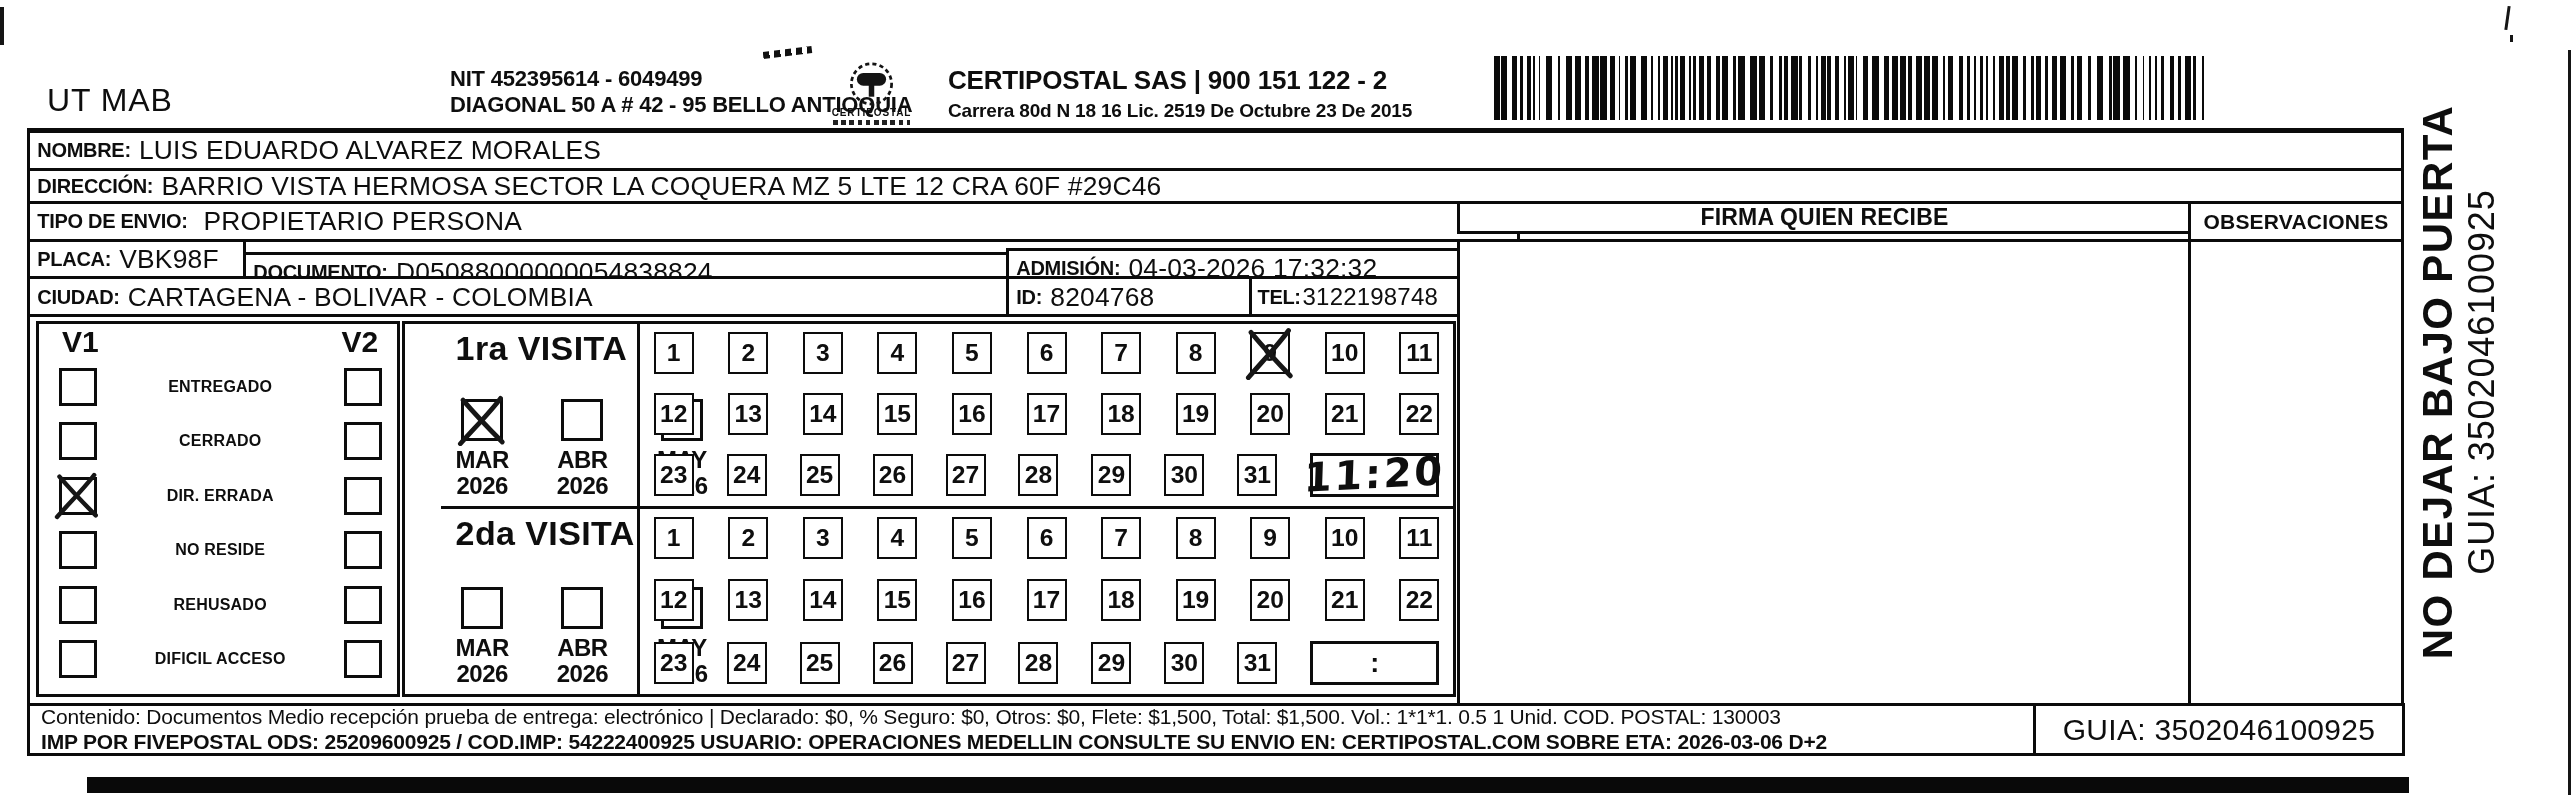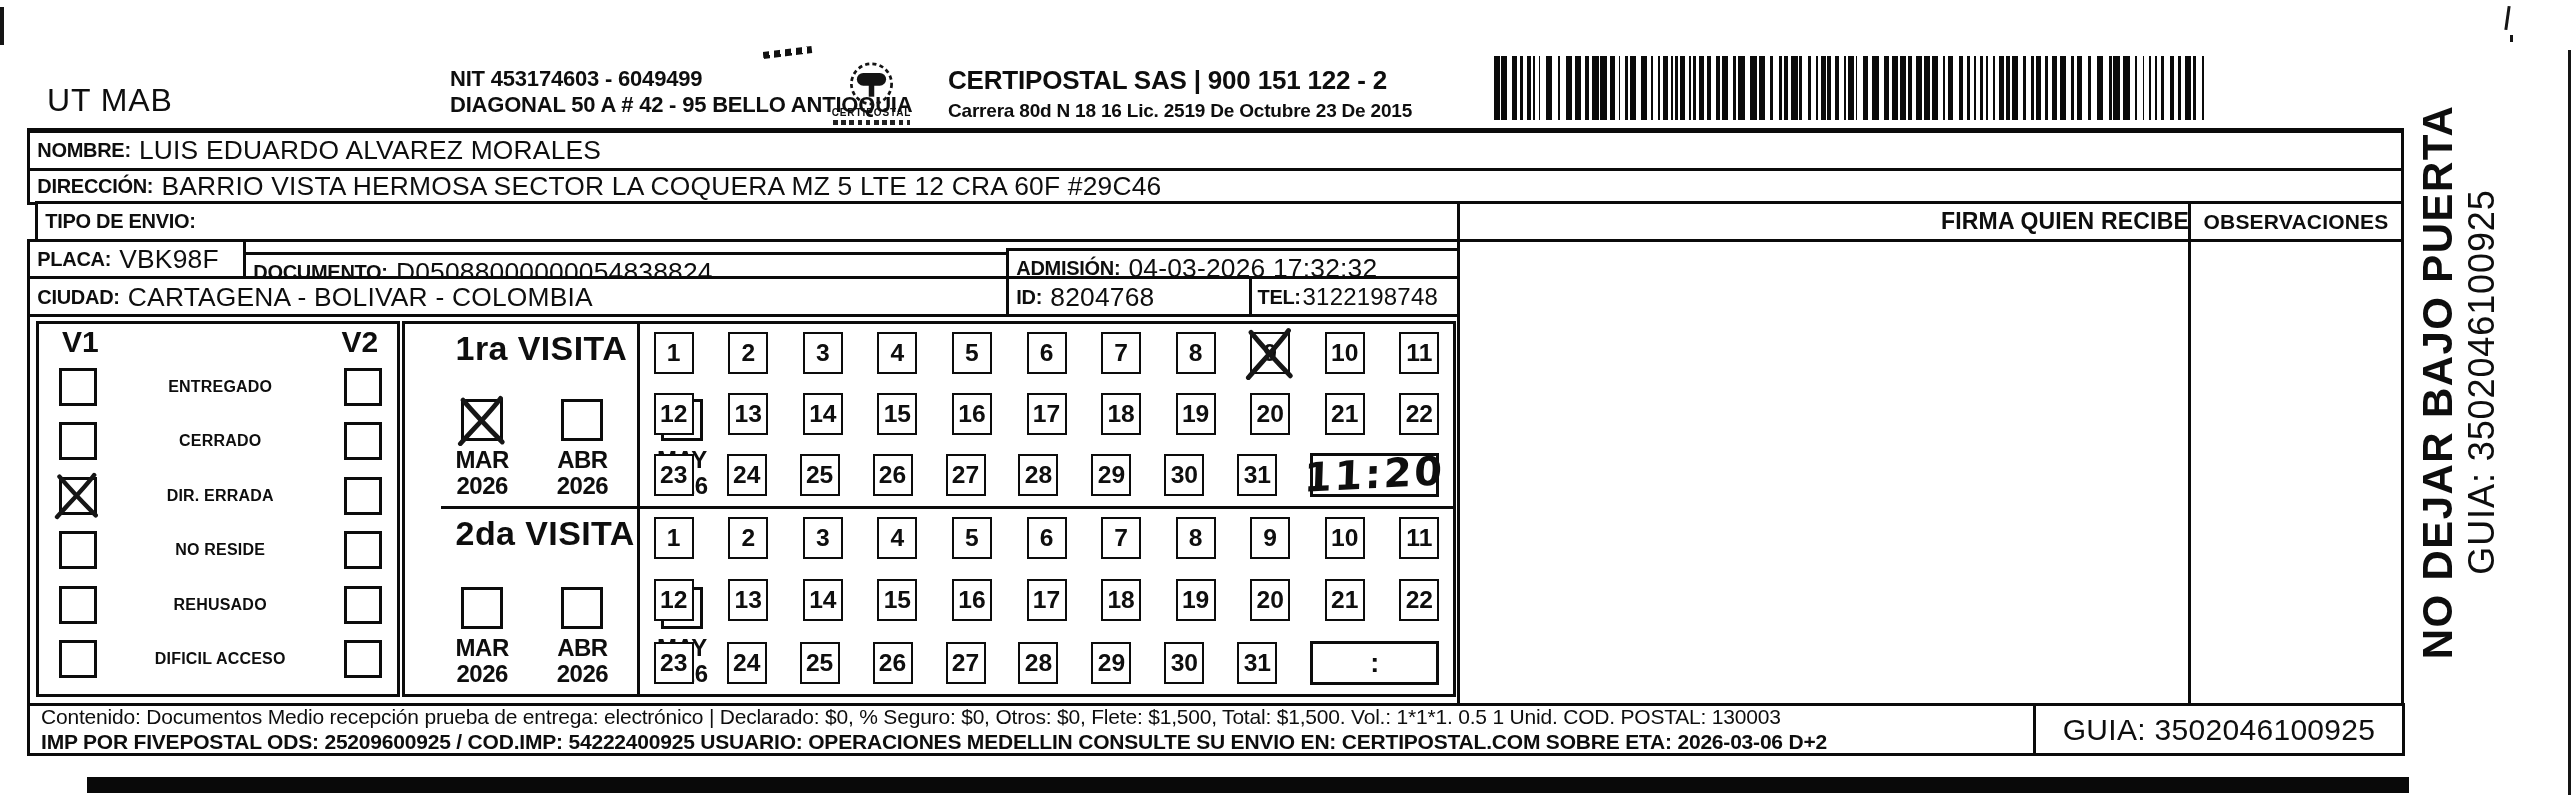--- a/index.html
+++ b/index.html
@@ -31,22 +31,22 @@
 
   
   .mark{position:absolute;background:#151515;}
   .scribble{position:absolute;left:763px;top:49px;width:49px;height:7.3px;transform:rotate(-7deg);
     background:repeating-linear-gradient(90deg,#111 0 6.4px,transparent 6.4px 11px);}
   .bottom-bar{position:absolute;left:87px;top:777px;width:2322px;height:15.5px;background:#090909;}
 
   
   #c-nombre{left:27px;top:128px;width:2377px;height:43px;border-top-width:5.5px;}
   #c-dir{left:27px;top:168px;width:2377px;height:37px;}
-  #c-tipo{left:35px;top:201px;width:1493px;height:41px;gap:16px;}
-  #c-firma-h{left:1457px;top:201px;width:735px;height:41px;justify-content:flex-end;}
+  #c-tipo{left:27px;top:201px;width:1493px;height:41px;gap:16px;}
+  #c-firma-h{left:1457px;top:201px;width:735px;height:33px;justify-content:center;}
   #c-obs-h{left:2188px;top:201px;width:216px;height:41px;justify-content:center;}
   #c-firma-b{left:1457px;top:239px;width:735px;height:468px;}
   #c-obs-b{left:2188px;top:239px;width:216px;height:468px;}
   #c-placa{left:27px;top:239px;width:219px;height:41px;}
   #c-doc{left:243px;top:252px;width:767px;height:41px;}
   #c-adm{left:1006px;top:248px;width:454px;height:41px;}
   #c-ciudad{left:27px;top:276px;width:983px;height:42px;}
   #c-id{left:1006px;top:276px;width:247px;height:42px;}
   #c-tel{left:1249px;top:276px;width:211px;height:42px;}
   #c-panel{left:27px;top:314px;width:1433px;height:392px;}
@@ -96,21 +96,21 @@
   .side2{font-size:36px;letter-spacing:0.9px;line-height:42px;}
 </style>
 </head>
 <body>
 
 <div class="sheet">
 
   <div class="hdr-ut">UT MAB</div>
 
   <div class="hdr-nit">
-    <div>NIT 453174603 - 6049499</div>
+    <div>NIT 452395614 - 6049499</div>
     <div>DIAGONAL 50 A # 42 - 95  BELLO  ANTIOQUIA</div>
   </div>
 
   <div class="logo">
     <svg width="95" height="46" viewBox="0 0 104 50">
       <circle cx="52" cy="26" r="22" fill="none" stroke="#141414" stroke-width="3" stroke-dasharray="4.5 3.5"></circle>
       <rect x="36" y="14" width="32" height="14" rx="7" fill="#141414"></rect>
       <rect x="49" y="27" width="6" height="13" fill="#141414"></rect>
     </svg>
     <div class="logo-text">CERTIPOSTAL</div>
@@ -226,20 +226,21 @@
   <div class="cell pad" id="c-nombre">
     <span class="lbl">NOMBRE:</span>
     <span class="val">LUIS EDUARDO ALVAREZ MORALES</span>
   </div>
   <div class="cell pad" id="c-dir">
     <span class="lbl">DIRECCIÓN:</span>
     <span class="val">BARRIO VISTA HERMOSA SECTOR LA COQUERA MZ 5 LTE 12 CRA 60F #29C46</span>
   </div>
   <div class="cell pad" id="c-tipo">
     <span class="lbl">TIPO DE ENVIO:</span>
+    <span class="val">PROPIETARIO PERSONA</span>
   </div>
 
   <div class="cell" id="c-firma-h">
     <span class="hcol">FIRMA QUIEN RECIBE</span>
   </div>
   <div class="cell" id="c-obs-h">
     <span class="hcol">OBSERVACIONES</span>
   </div>
   <div class="cell" id="c-firma-b"></div>
   <div class="cell" id="c-obs-b"></div>

